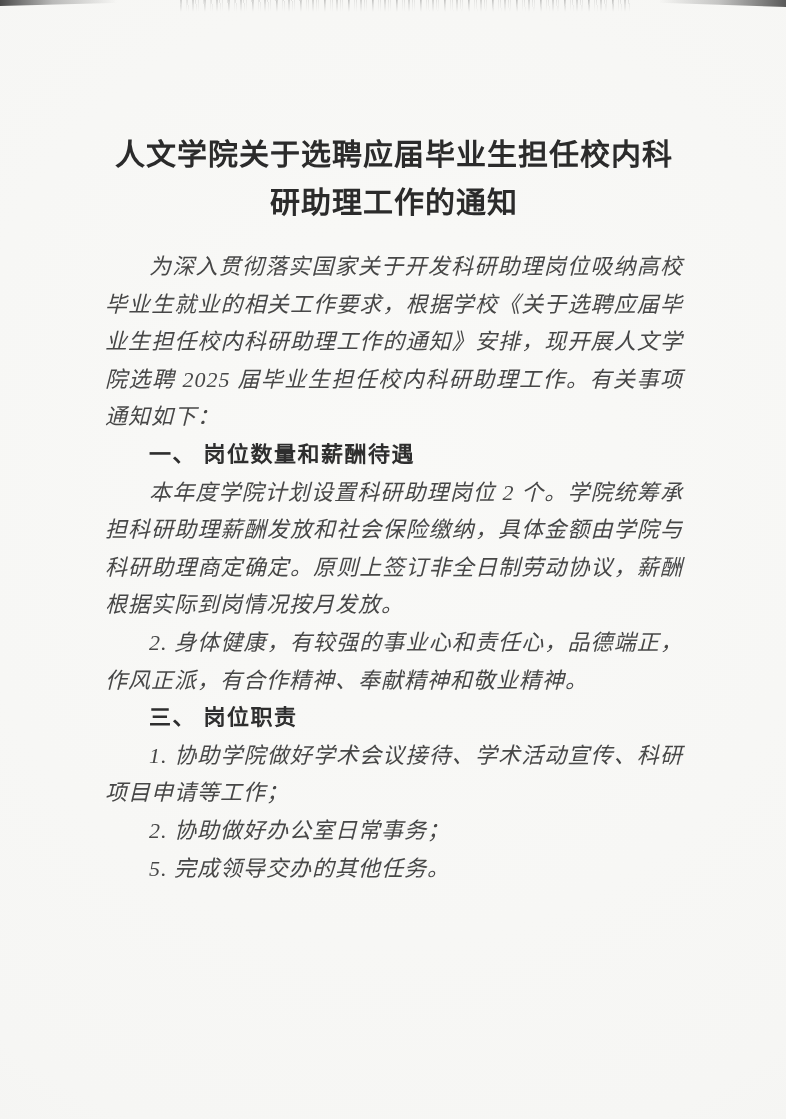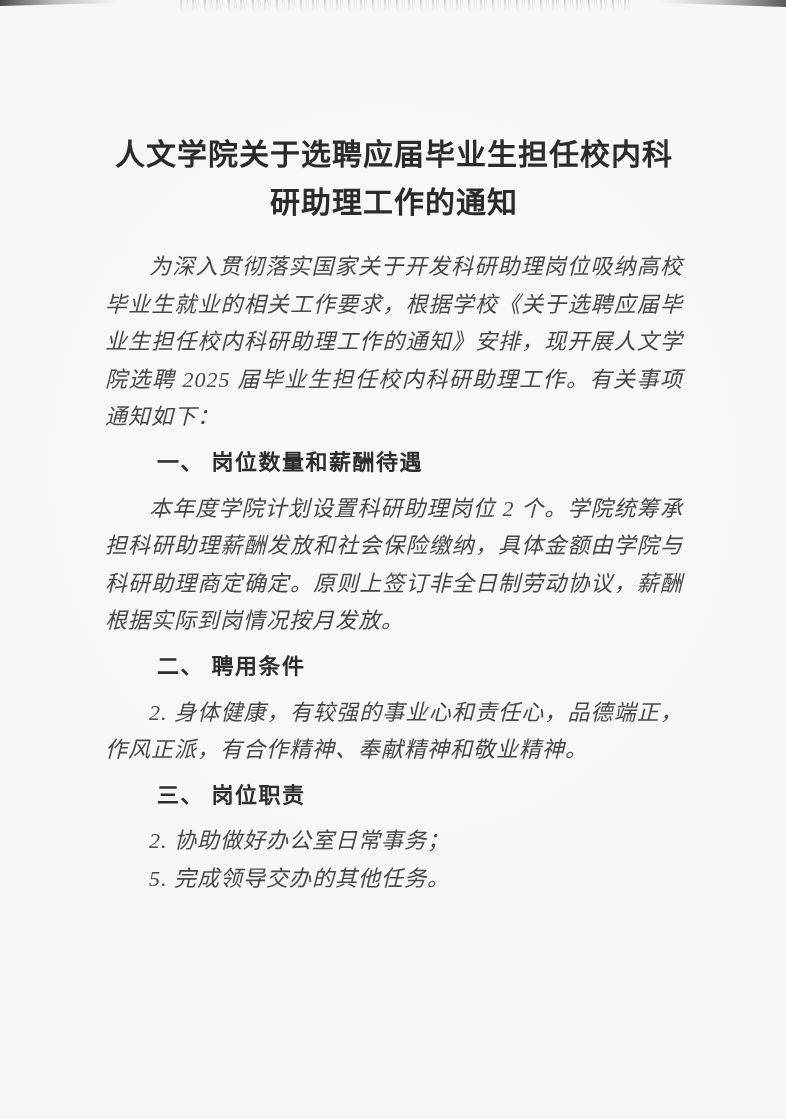--- a/index.html
+++ b/index.html
@@ -78,21 +78,21 @@
     letter-spacing: 1px;
     color: #474747;
     text-align: justify;
   }
   .para {
     margin: 0;
     text-indent: 2em;
     font-style: italic;
   }
   .heading {
-    margin: 8px;
+    margin: 0;
     text-indent: 2em;
     font-family: "Liberation Sans", "DejaVu Sans", sans-serif;
     font-weight: 700;
     font-size: 22px;
     line-height: 37.6px;
     letter-spacing: 1.5px;
     color: #2e2e2e;
     text-align: left;
   }
 </style>
@@ -112,22 +112,22 @@
       <span class="tline">研助理工作的通知</span>
     </h1>
 
     <div class="body-flow">
 
       <p class="para">为深入贯彻落实国家关于开发科研助理岗位吸纳高校毕业生就业的相关工作要求，根据学校《关于选聘应届毕业生担任校内科研助理工作的通知》安排，现开展人文学院选聘 2025 届毕业生担任校内科研助理工作。有关事项通知如下：</p>
 
       <h2 class="heading">一、 岗位数量和薪酬待遇</h2>
       <p class="para">本年度学院计划设置科研助理岗位 2 个。学院统筹承担科研助理薪酬发放和社会保险缴纳，具体金额由学院与科研助理商定确定。原则上签订非全日制劳动协议，薪酬根据实际到岗情况按月发放。</p>
 
-      <h2 class="heading">二、 聘用条件</h2>
       <p class="para">2. 身体健康，有较强的事业心和责任心，品德端正，作风正派，有合作精神、奉献精神和敬业精神。</p>
 
       <h2 class="heading">三、 岗位职责</h2>
+      <p class="para">1. 协助学院做好学术会议接待、学术活动宣传、科研项目申请等工作；</p>
       <p class="para">2. 协助做好办公室日常事务；</p>
       <p class="para">5. 完成领导交办的其他任务。</p>
 
     </div>
   </div>
 </div>
 
 </body></html>

